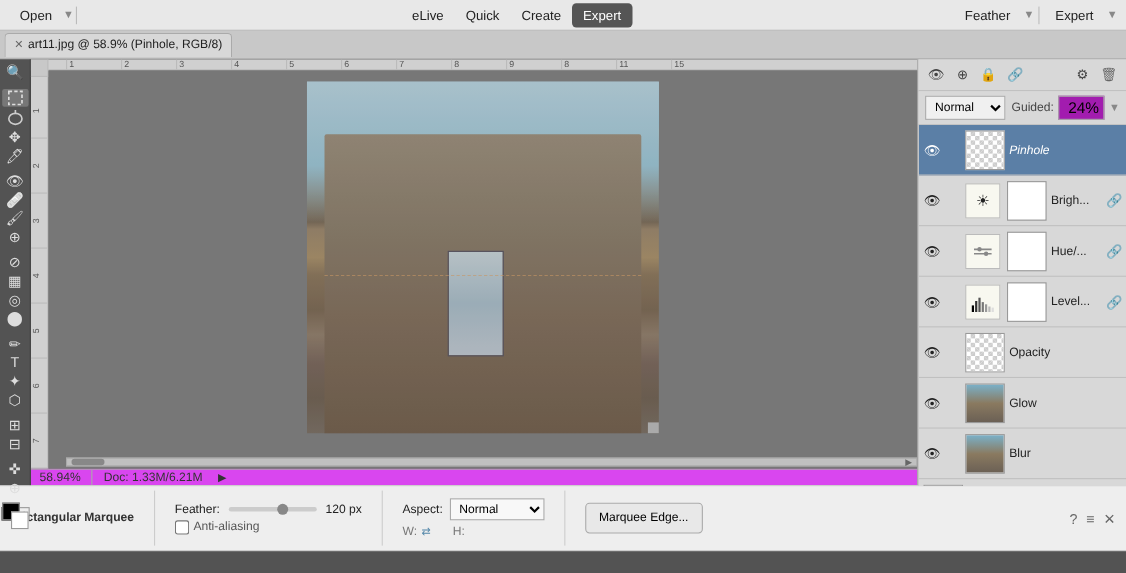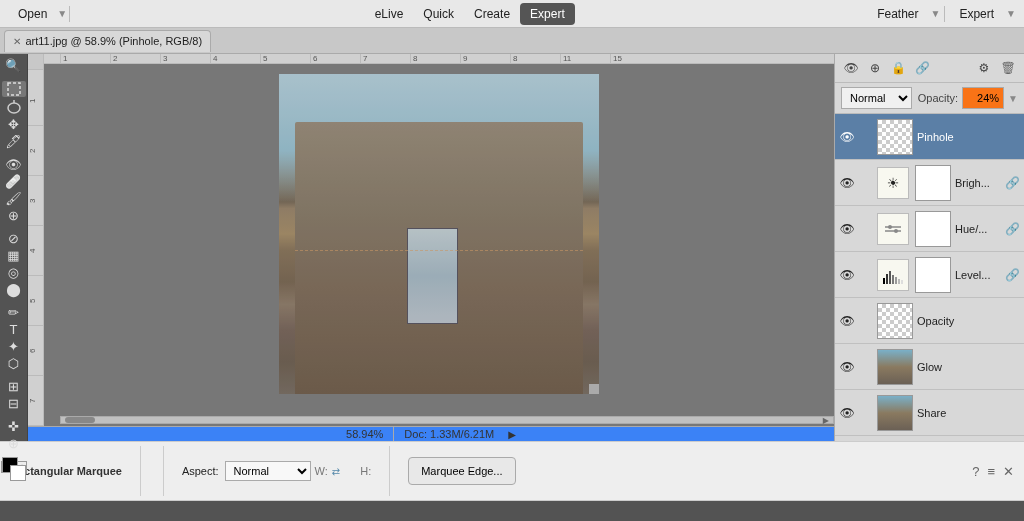--- a/index.html
+++ b/index.html
@@ -27,21 +27,21 @@
     .ruler-top { height: 16px; background: #d0d0d0; border-bottom: 1px solid #bbb; display: flex; align-items: flex-end; padding-left: 16px; font-size: 9px; color: #666; position: relative; }
     .ruler-corner { width: 16px; height: 16px; background: #c8c8c8; border-right: 1px solid #bbb; border-bottom: 1px solid #bbb; position: absolute; left: 0; top: 0; }
 
     .canvas-with-ruler { display: flex; flex: 1; }
     .ruler-left { width: 16px; background: #d0d0d0; border-right: 1px solid #bbb; display: flex; flex-direction: column; padding-top: 2px; }
     .ruler-left-mark { font-size: 8px; color: #666; height: 60px; display: flex; align-items: flex-start; justify-content: center; writing-mode: vertical-rl; transform: rotate(180deg); border-top: 1px solid #bbb; }
 
     .canvas-scroll { flex: 1; background: #777; overflow: hidden; position: relative; display: flex; align-items: flex-start; justify-content: center; padding-top: 10px; }
 
     
-    .status-bar { height: 20px; background: #3b82f6; border-top: 1px solid #aaa; display: flex; align-items: center; padding: 0 8px; font-size: 11px; color: #333; gap: 10px; justify-content: center; }
+    .status-bar { height: 20px; background: #d946ef; border-top: 1px solid #aaa; display: flex; align-items: center; padding: 0 8px; font-size: 11px; color: #333; gap: 10px; }
     .status-bar-sep { width: 1px; height: 14px; background: #aaa; }
 
     
     .options-bar { height: 60px; background: #eeeeee; border-top: 1px solid #ccc; border-bottom: 1px solid #ccc; display: flex; align-items: center; padding: 0 10px; gap: 14px; }
     .shape-btn { width: 24px; height: 24px; border: 1px solid #aaa; background: #f0f0f0; border-radius: 2px; cursor: pointer; display: flex; align-items: center; justify-content: center; }
     .shape-btn.active { border-color: #666; background: #ddd; }
     .options-sep { width: 1px; height: 50px; background: #ccc; margin: 0 4px; }
     .feather-row { display: flex; align-items: center; gap: 8px; font-size: 11px; }
     .feather-slider { width: 80px; height: 4px; background: #ccc; border-radius: 2px; position: relative; }
     .feather-thumb { width: 10px; height: 10px; background: #888; border-radius: 50%; position: absolute; top: -3px; left: 55%; cursor: pointer; }
@@ -60,27 +60,27 @@
     .right-panel { width: 190px; background: #e0e0e0; border-left: 1px solid #aaa; display: flex; flex-direction: column; }
     .panel-top-bar { display: flex; align-items: center; padding: 4px 6px; gap: 4px; background: #d8d8d8; border-bottom: 1px solid #bbb; }
     .panel-icon-btn { width: 20px; height: 20px; display: flex; align-items: center; justify-content: center; cursor: pointer; color: #444; font-size: 12px; }
     .panel-sep { flex: 1; }
     .panel-trash { color: #666; cursor: pointer; }
 
     .blend-mode-row { display: flex; align-items: center; padding: 4px 6px; gap: 6px; background: #d8d8d8; border-bottom: 1px solid #bbb; }
     .blend-select { flex: 1; height: 22px; font-size: 11px; border: 1px solid #aaa; background: #f0f0f0; padding: 0 4px; }
     .opacity-row { display: flex; align-items: center; gap: 4px; font-size: 11px; }
     .opacity-label { color: #444; }
-    .opacity-input { width: 42px; height: 22px; font-size: 11px; border: 1px solid #aaa; background: #f97316; text-align: right; padding: 0 4px; }
+    .opacity-input { width: 42px; height: 22px; font-size: 14px; border: 1px solid #aaa; background: #a21caf; text-align: right; padding: 0 4px; }
 
     
     .layers-list { flex: 1; overflow-y: auto; background: #d8d8d8; }
     .layer-row { display: flex; align-items: center; padding: 2px 4px; height: 46px; border-bottom: 1px solid #c0c0c0; cursor: pointer; gap: 4px; }
     .layer-row.active { background: #5b7fa6; color: #fff; }
-    .layer-row.active .layer-name { color: #fff; }
+    .layer-row.active .layer-name { color: #fff; font-style: italic; }
     .layer-vis { width: 16px; height: 16px; display: flex; align-items: center; justify-content: center; cursor: pointer; font-size: 12px; }
     .layer-lock { width: 14px; height: 14px; display: flex; align-items: center; justify-content: center; font-size: 10px; color: #888; }
     .layer-thumb { width: 36px; height: 36px; border: 1px solid #999; background: #fff; flex-shrink: 0; overflow: hidden; position: relative; }
     .layer-thumb-checker { width: 100%; height: 100%; background-image: linear-gradient(45deg, #ccc 25%, transparent 25%), linear-gradient(-45deg, #ccc 25%, transparent 25%), linear-gradient(45deg, transparent 75%, #ccc 75%), linear-gradient(-45deg, transparent 75%, #ccc 75%); background-size: 8px 8px; background-position: 0 0, 0 4px, 4px -4px, -4px 0px; }
     .layer-name { font-size: 11px; color: #222; flex: 1; overflow: hidden; text-overflow: ellipsis; white-space: nowrap; }
     .layer-chain { width: 14px; height: 14px; display: flex; align-items: center; justify-content: center; font-size: 10px; color: #888; }
 
     .adj-icon { width: 32px; height: 32px; display: flex; align-items: center; justify-content: center; border: 1px solid #999; background: #f0f0f0; flex-shrink: 0; }
   </style>
 </head>
@@ -239,21 +239,21 @@
       <div class="panel-sep"></div>
       <div class="panel-icon-btn">⚙</div>
       <div class="panel-icon-btn panel-trash">🗑</div>
     </div>
 
     <div class="blend-mode-row">
       <select class="blend-select">
         <option>Normal</option>
       </select>
       <div class="opacity-row">
-        <span class="opacity-label">Opacity:</span>
+        <span class="opacity-label">Guided:</span>
         <input class="opacity-input" type="text" value="24%" style="">
         <span style="font-size:10px;color:#888;">▼</span>
       </div>
     </div>
 
     <div class="layers-list">
 
       <div class="layer-row active">
         <div class="layer-vis">👁</div>
         <div class="layer-lock"></div>
@@ -335,21 +335,21 @@
         <span class="layer-name">Glow</span>
         <div class="layer-chain"></div>
       </div>
 
       <div class="layer-row">
         <div class="layer-vis">👁</div>
         <div class="layer-lock"></div>
         <div class="layer-thumb">
           <div style="width:100%;height:100%;background:linear-gradient(180deg,#7ab0c8 0%,#8a7a60 50%,#6b6055 100%);"></div>
         </div>
-        <span class="layer-name">Share</span>
+        <span class="layer-name">Blur</span>
         <div class="layer-chain"></div>
       </div>
 
       <div class="layer-row">
 
         <div class="layer-thumb">
           
         </div>
 
       </div>
@@ -359,24 +359,37 @@
 </div>
 
 <div class="options-bar">
   <div style="display:flex;flex-direction:column;gap:2px;">
     <span style="font-size:11px;font-weight:bold;color:#333;">Rectangular Marquee</span>
   </div>
 
 
   <div class="options-sep"></div>
 
+  <div style="display:flex;flex-direction:column;gap:4px;">
+    <div class="feather-row">
+      <span>Feather:</span>
+      <div class="feather-slider">
+        <div class="feather-thumb"></div>
+      </div>
+      <span>120 px</span>
+    </div>
+    <div class="checkbox-row">
+      <input type="checkbox" id="aa" style="">
+      <label for="aa">Anti-aliasing</label>
+    </div>
+  </div>
 
   <div class="options-sep"></div>
 
-  <div style="display:flex;flex-direction:row;gap:4px;">
+  <div style="display:flex;flex-direction:column;gap:4px;">
     <div class="aspect-row">
       <span>Aspect:</span>
       <select class="aspect-select">
         <option>Normal</option>
         <option>Fixed Ratio</option>
         <option>Fixed Size</option>
       </select>
     </div>
     <div class="wh-row">
       <span>W:</span>

